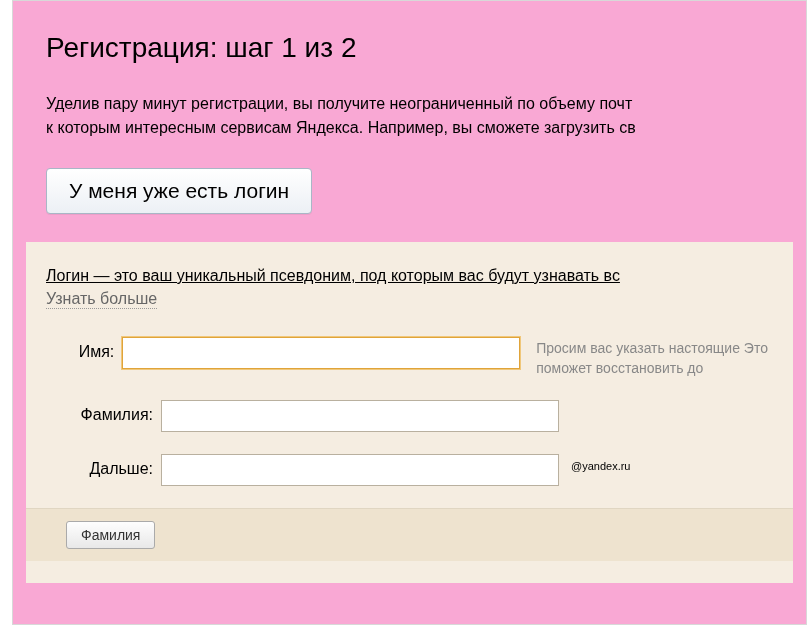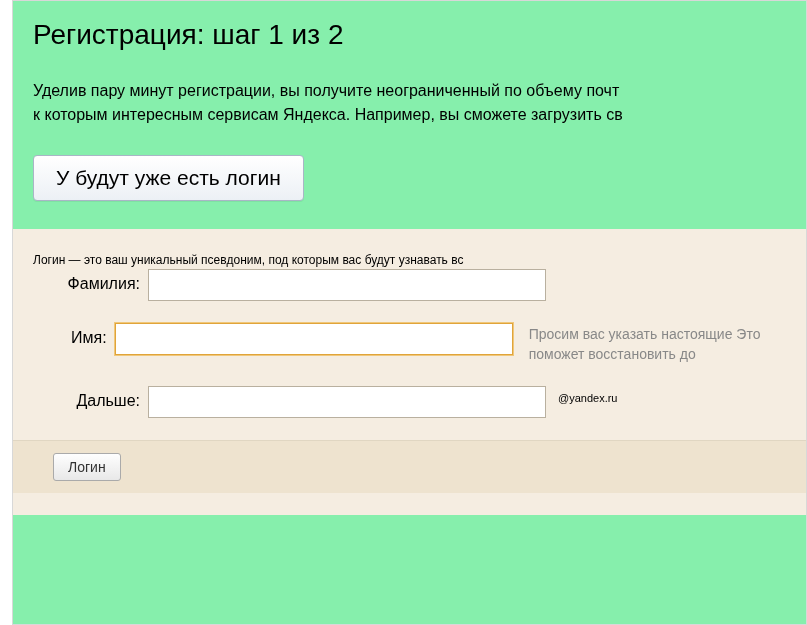--- a/index.html
+++ b/index.html
@@ -9,22 +9,22 @@
     color: #000;
     width: 807px;
     height: 625px;
     overflow: hidden;
   }
   .page {
     border: 1px solid #d8d8d8;
     margin: 0 0 0 12px;
     width: 795px;
     height: 625px;
-    padding: 0;
-    background: #86efac;
+    padding: 13px;
+    background: #f9a8d4;
   }
   .inner { padding: 18px 0 0 20px; }
   h1.title {
     font-size: 28px;
     font-weight: normal;
     color: #000;
     margin-bottom: 28px;
   }
   .intro {
     font-size: 16px;
@@ -44,23 +44,24 @@
     cursor: pointer;
     margin-bottom: 28px;
     box-shadow: 0 1px 0 rgba(0,0,0,0.05);
   }
   .form-area {
     background: #f5ede1;
     padding: 22px 0 22px 20px;
     margin-left: -20px;
   }
   .login-desc {
-    font-size: 12px;
+    font-size: 16px;
     color: #000;
     line-height: 1.5;
+    text-decoration: underline;
   }
   .learn-more {
     display: inline-block;
     color: #666;
     font-size: 16px;
     border-bottom: 1px dotted #999;
     cursor: pointer;
     margin-top: 2px;
     margin-bottom: 28px;
   }
@@ -125,49 +126,50 @@
 <body>
 
 <div class="page">
   <div class="inner">
 
     <h1 class="title">Регистрация: шаг 1 из 2</h1>
 
     <div class="intro">Уделив пару минут регистрации, вы получите неограниченный по объему почт
 к которым интересным сервисам Яндекса. Например, вы сможете загрузить св</div>
 
-    <button class="have-login-btn">У будут уже есть логин</button>
+    <button class="have-login-btn">У меня уже есть логин</button>
 
     <div class="form-area">
 
       <div class="login-desc">Логин — это ваш уникальный псевдоним, под которым вас будут узнавать вс</div>
-
-      <div class="row">
-        <div class="label">Фамилия:</div>
-        <div class="field">
-          <input type="text" class="text-input" value="" style="">
-        </div>
-      </div>
+      <span class="learn-more">Узнать больше</span>
 
       <div class="row">
         <div class="label">Имя:</div>
         <div class="field">
           <input type="text" class="text-input focused" value="" style="">
         </div>
         <div class="hint">Просим вас указать настоящие
 Это поможет восстановить до</div>
       </div>
 
       <div class="row">
+        <div class="label">Фамилия:</div>
+        <div class="field">
+          <input type="text" class="text-input" value="" style="">
+        </div>
+      </div>
+
+      <div class="row">
         <div class="label">Дальше:</div>
         <div class="field">
           <input type="text" class="text-input" value="" style="">
         </div>
         <div class="suffix">@yandex.ru</div>
       </div>
 
       <div class="submit-row">
-        <button class="submit-btn">Логин</button>
+        <button class="submit-btn">Фамилия</button>
       </div>
 
     </div>
   </div>
 </div>
 
 </body></html>

